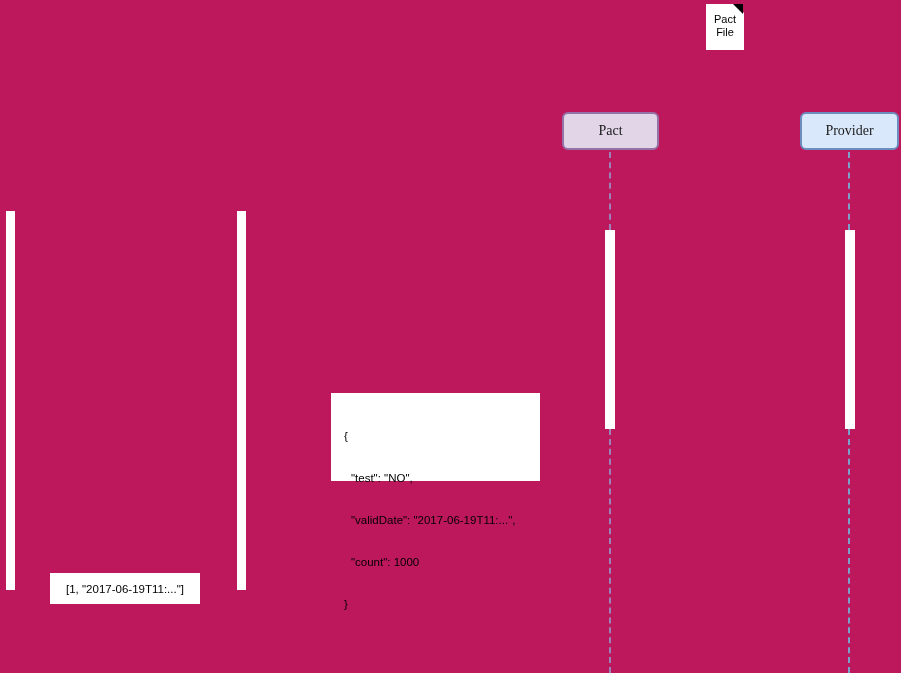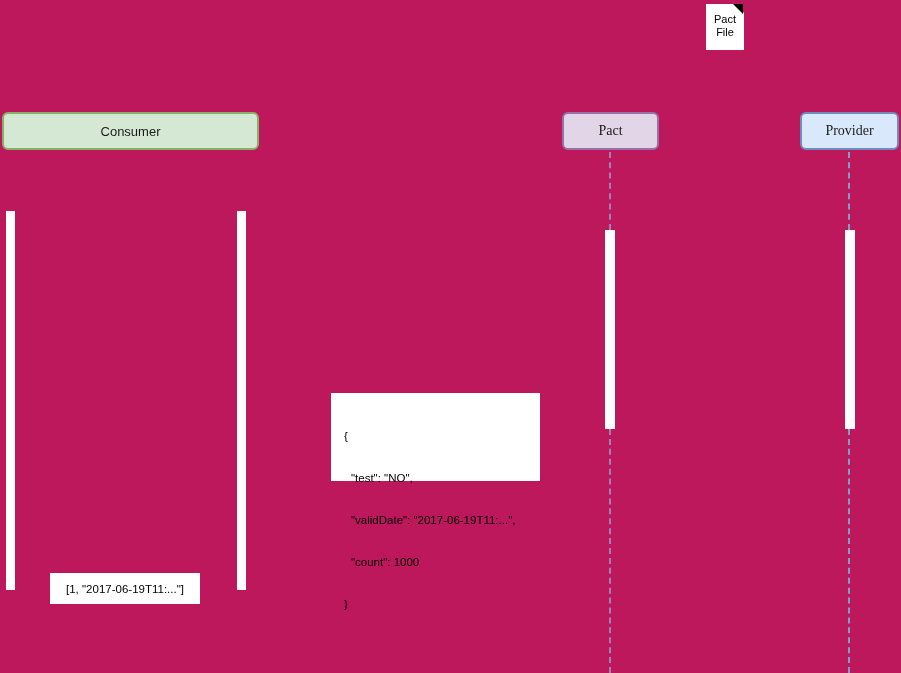--- a/index.html
+++ b/index.html
@@ -116,23 +116,20 @@
 <body>
 
 <div id="canvas">
 
   <div id="pact-file" class="abs">
     <div>Pact</div>
     <div>File</div>
   </div>
   <div id="pact-file-fold" class="abs"></div>
 
-  <div id="consumer-box" class="participant">
-    <span>Consumer</span>
-  </div>
   <div id="pact-box" class="participant">
     <span>Pact</span>
   </div>
   <div id="provider-box" class="participant">
     <span>Provider</span>
   </div>
 
   <div class="lifeline pact" style="top:152px; height:78px;"></div>
   <div class="lifeline pact" style="top:429px; height:244px;"></div>
   <div class="lifeline provider" style="top:152px; height:78px;"></div>

